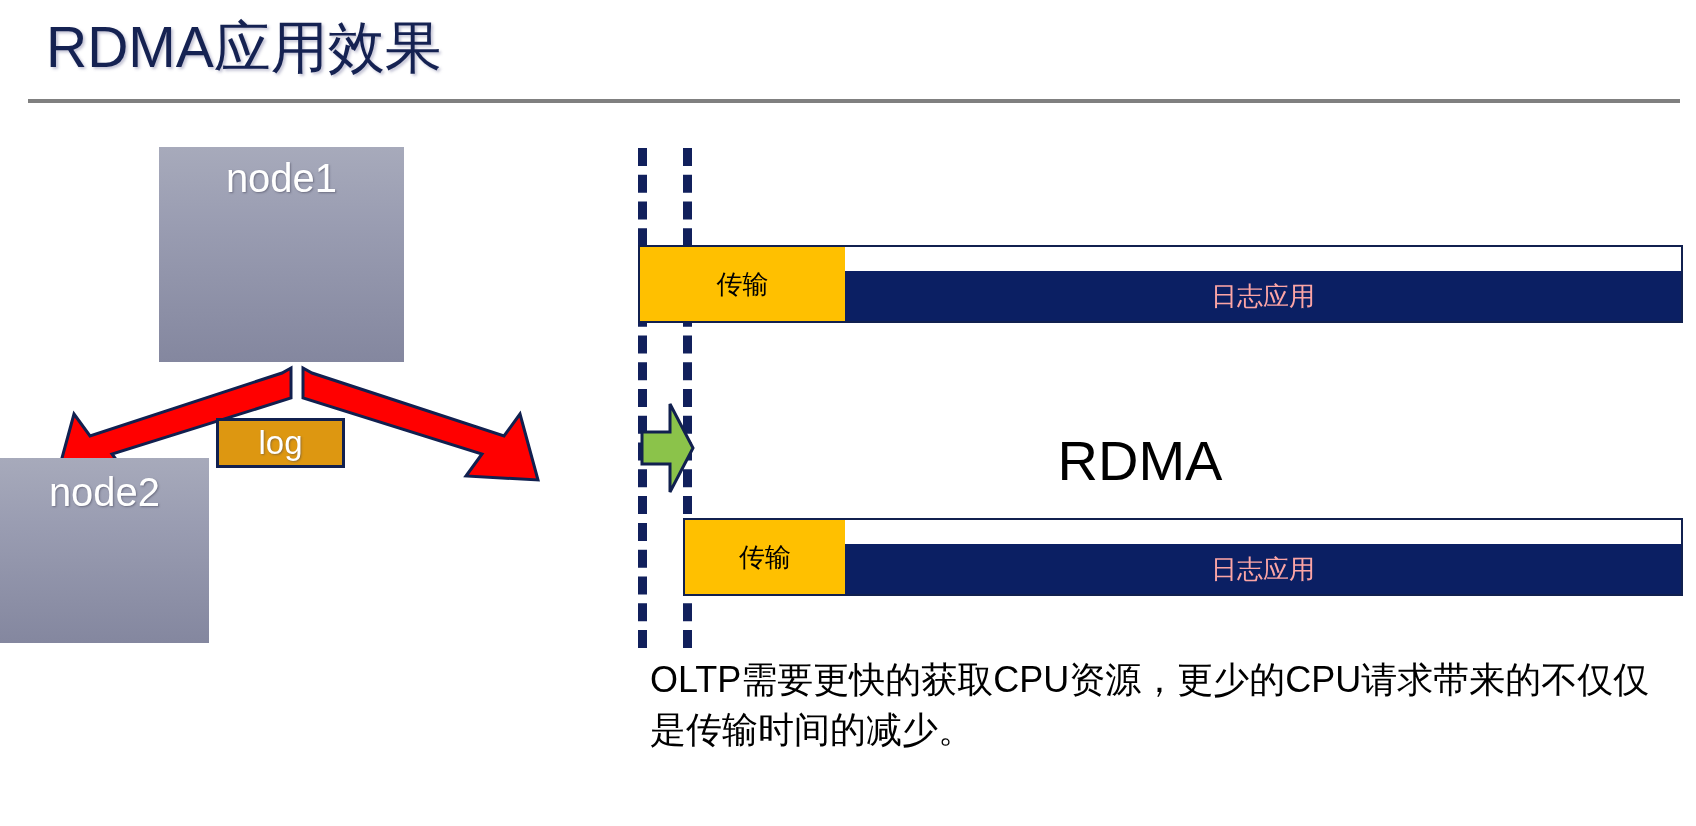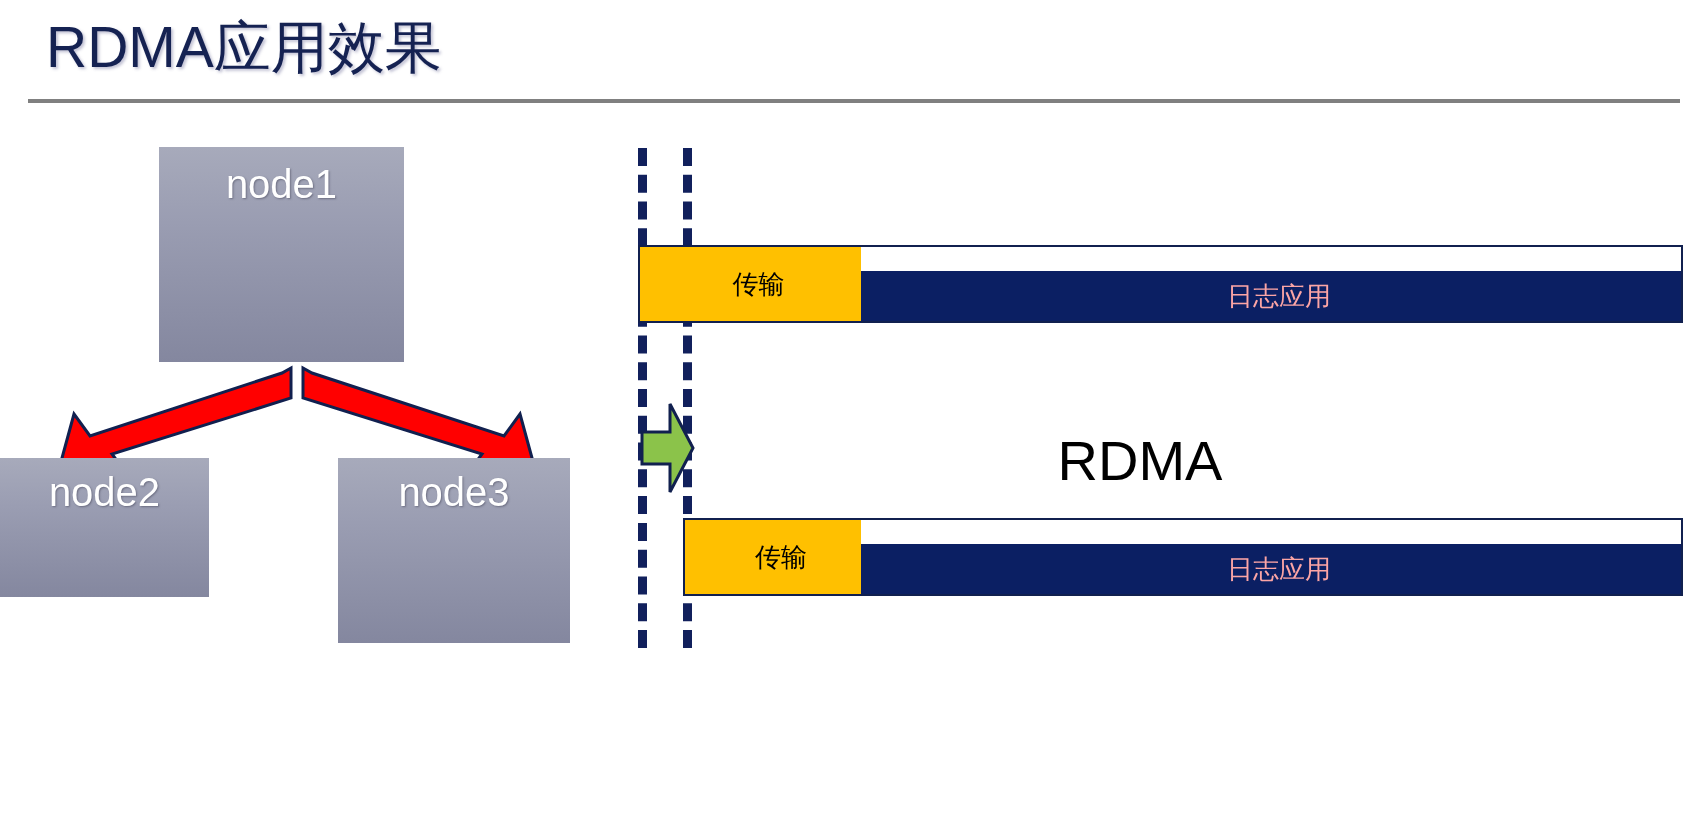--- a/index.html
+++ b/index.html
@@ -47,28 +47,28 @@
     color: #ffffff;
     font-size: 40px;
     text-align: center;
     text-shadow: 1px 1px 2px rgba(60,60,80,0.5);
   }
   #node1 {
     left: 159px;
     top: 147px;
     width: 245px;
     height: 215px;
-    padding-top: 15px;
+    padding-top: 9px;
     box-sizing: border-box;
   }
   #node2 {
     left: 0px;
     top: 458px;
     width: 209px;
-    height: 139px;
+    height: 185px;
     padding-top: 12px;
     box-sizing: border-box;
   }
   #node3 {
     left: 338px;
     top: 458px;
     width: 232px;
     height: 185px;
     padding-top: 12px;
     box-sizing: border-box;
@@ -125,21 +125,20 @@
     left: 683px;
     top: 518px;
     width: 1000px;
   }
   .seg {
     display: flex;
     align-items: center;
     justify-content: center;
     font-size: 26px;
     white-space: nowrap;
-    padding-left: 16px;
   }
   .seg-transfer {
     background: #ffc000;
     color: #000000;
   }
   #bar-tcp .seg-transfer { width: 205px; }
   #bar-rdma .seg-transfer { width: 160px; }
   .seg-app {
     background: #0b1f63;
     color: #fca5a5;
@@ -195,26 +194,26 @@
     <span>node1</span>
   </div>
 
   <svg class="arrow-svg" viewBox="0 0 600 140" xmlns="http://www.w3.org/2000/svg">
 
     <polygon points="291,18 291,48 112,104 128,126 56,130 74,64 90,86 282,23" fill="#ff0000" stroke="#11204f" stroke-width="3" stroke-linejoin="miter"></polygon>
 
     <polygon points="303,18 303,48 482,104 466,126 538,130 520,64 504,86 312,23" fill="#ff0000" stroke="#11204f" stroke-width="3" stroke-linejoin="miter"></polygon>
   </svg>
 
+  <div id="log-box">
+    <span>log</span>
+  </div>
 
   <div class="node-box" id="node2">
     <span>node2</span>
-  </div>
-  <div class="node-box" id="node3">
-    <span>node3</span>
   </div>
 
   <div class="dash-line" id="dash-a"></div>
   <div class="dash-line" id="dash-b"></div>
 
 
   <div class="bar" id="bar-tcp">
     <div class="seg seg-transfer">传输</div>
     <div class="seg seg-app">日志应用</div>
   </div>
@@ -223,14 +222,15 @@
     <polygon points="6,34 34,34 34,6 57,50 34,94 34,66 6,66" fill="#8bc34a" stroke="#11204f" stroke-width="3" stroke-linejoin="miter"></polygon>
   </svg>
 
   <div class="proto-label" id="label-rdma">RDMA</div>
 
   <div class="bar" id="bar-rdma">
     <div class="seg seg-transfer">传输</div>
     <div class="seg seg-app">日志应用</div>
   </div>
 
+  <div class="caption">OLTP需要更快的获取CPU资源，更少的CPU请求带来的不仅仅是传输时间的减少。</div>
 
 </div>
 
 </body></html>

